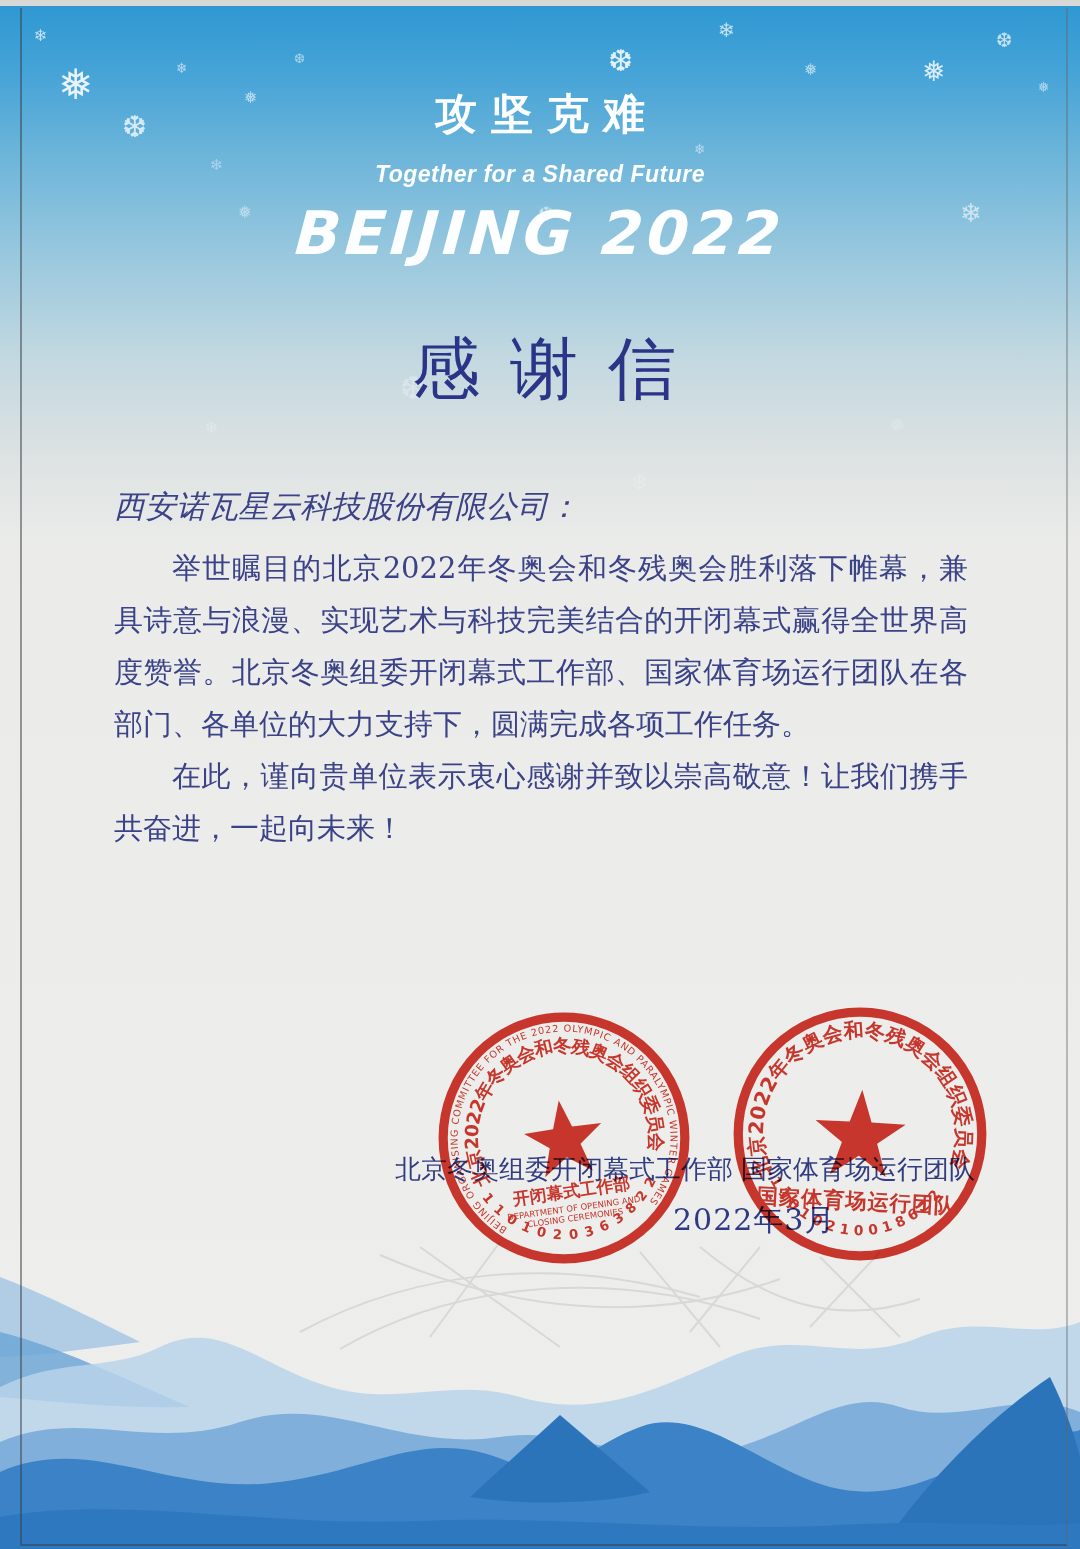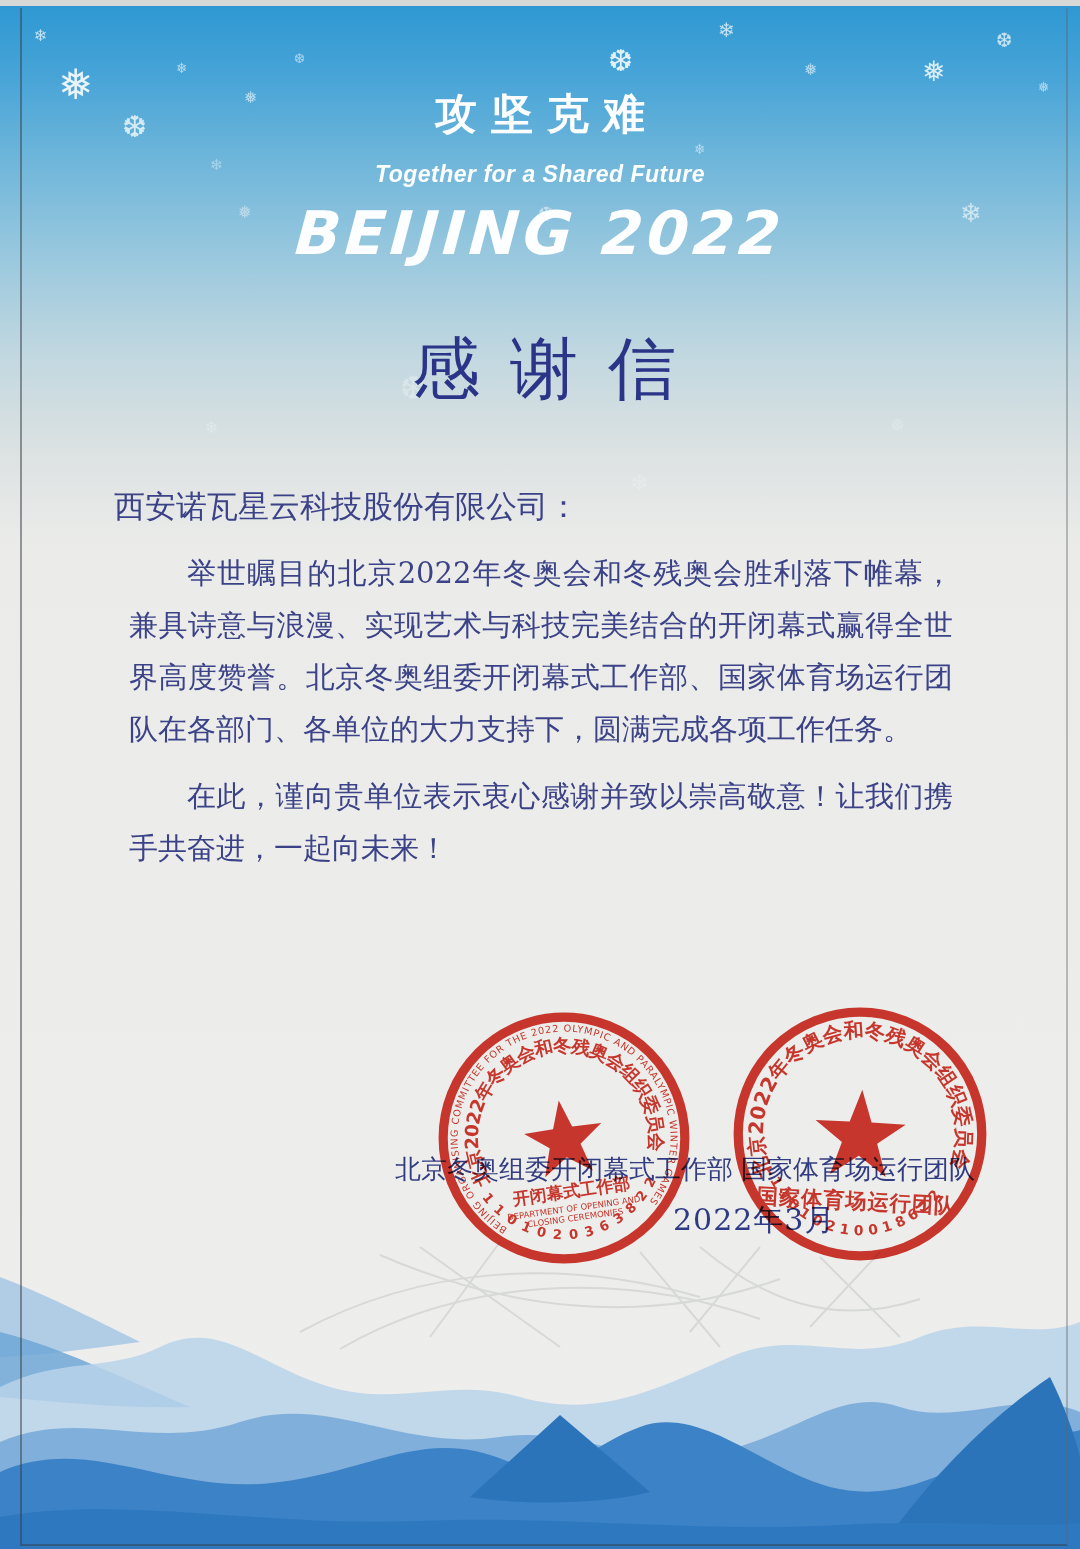--- a/index.html
+++ b/index.html
@@ -18,22 +18,22 @@
   .slogan-cn{font-size:42px;font-weight:bold;letter-spacing:14px;text-indent:14px;
     font-family:"DejaVu Sans","Liberation Sans",sans-serif;}
   .slogan-en{margin-top:19px;font-size:23px;font-weight:bold;font-style:italic;letter-spacing:.5px;
     font-family:"Liberation Sans","DejaVu Sans",sans-serif;}
   .brand{margin-top:10px;font-size:60px;font-weight:800;font-style:italic;letter-spacing:4px;
     transform:skewX(-4deg);font-family:"DejaVu Sans","Liberation Sans",sans-serif;}
   .title{position:absolute;top:314px;left:0;width:100%;margin:4px;text-align:center;z-index:3;
     font-size:68px;font-weight:normal;color:#2b3588;letter-spacing:30px;text-indent:30px;}
   .body-text{position:absolute;top:474px;left:114px;width:854px;z-index:3;
     color:#3b4287;font-size:29px;line-height:52px;text-align:justify;}
-  .recipient{margin:0 0 10px 0;font-size:31px;}
-  .para{margin:15px;text-indent:2em;}
+  .recipient{margin:0 0 10px 0;font-size:31px;font-style:italic;}
+  .para{margin:0;text-indent:2em;}
   .sig-row{position:absolute;top:1146px;left:395px;width:580px;display:flex;
     justify-content:space-between;z-index:3;color:#323c80;font-size:26px;}
   .date{position:absolute;top:1194px;left:664px;z-index:3;color:#2e3a85;
     font-size:30px;letter-spacing:1px;margin-left:9px;}
   .seal{position:absolute;z-index:5;mix-blend-mode:multiply;opacity:.92;}
   .seal-left{left:436px;top:1004px;width:256px;height:256px;}
   .seal-right{left:731px;top:999px;width:258px;height:258px;}
   .seal text{fill:#d3291d;font-family:"DejaVu Sans","Liberation Sans",sans-serif;}
   .mountains{position:absolute;left:0;bottom:0;width:1080px;height:312px;z-index:1;}
 </style>

